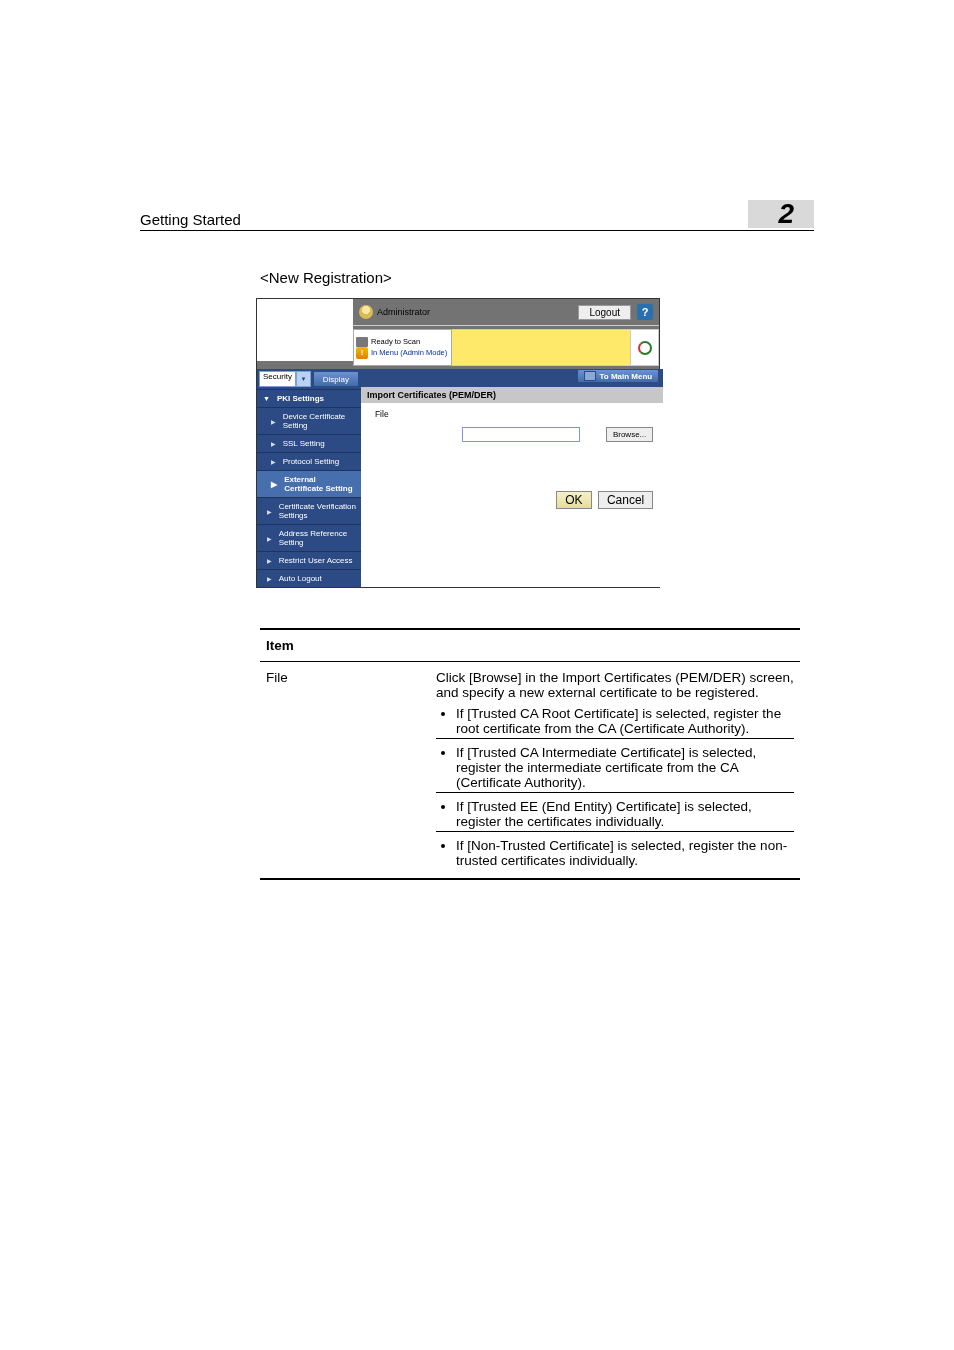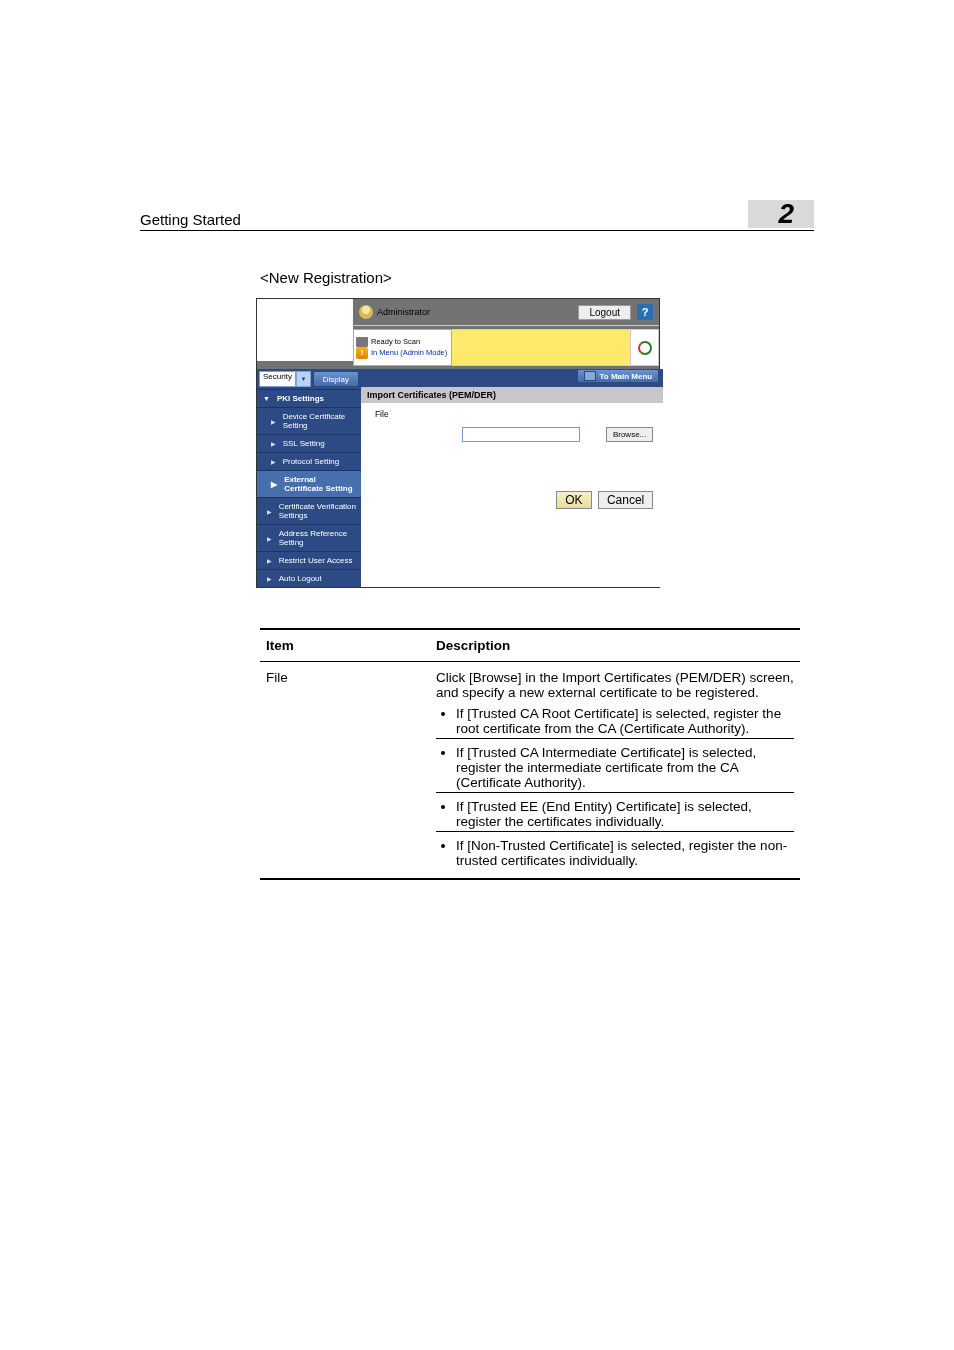--- a/index.html
+++ b/index.html
@@ -328,21 +328,20 @@
             <button class="cancel">Cancel</button>
           </div>
         </div>
       </div>
     </div>
   </div>
 
   <div class="desc-table">
     <div class="desc-row head">
       <div class="c col1">Item</div>
-      <div class="c col2">Description</div>
     </div>
     <div class="desc-row">
       <div class="c col1">File</div>
       <div class="c col2">
         <div class="desc-block">
           <span>Click [Browse] in the Import Certificates (PEM/DER) screen, and specify a new external certificate to be registered.</span>
           <ul class="bullets">
             <li>If [Trusted CA Root Certificate] is selected, register the root certificate from the CA (Certificate Authority).</li>
           </ul>
         </div>

